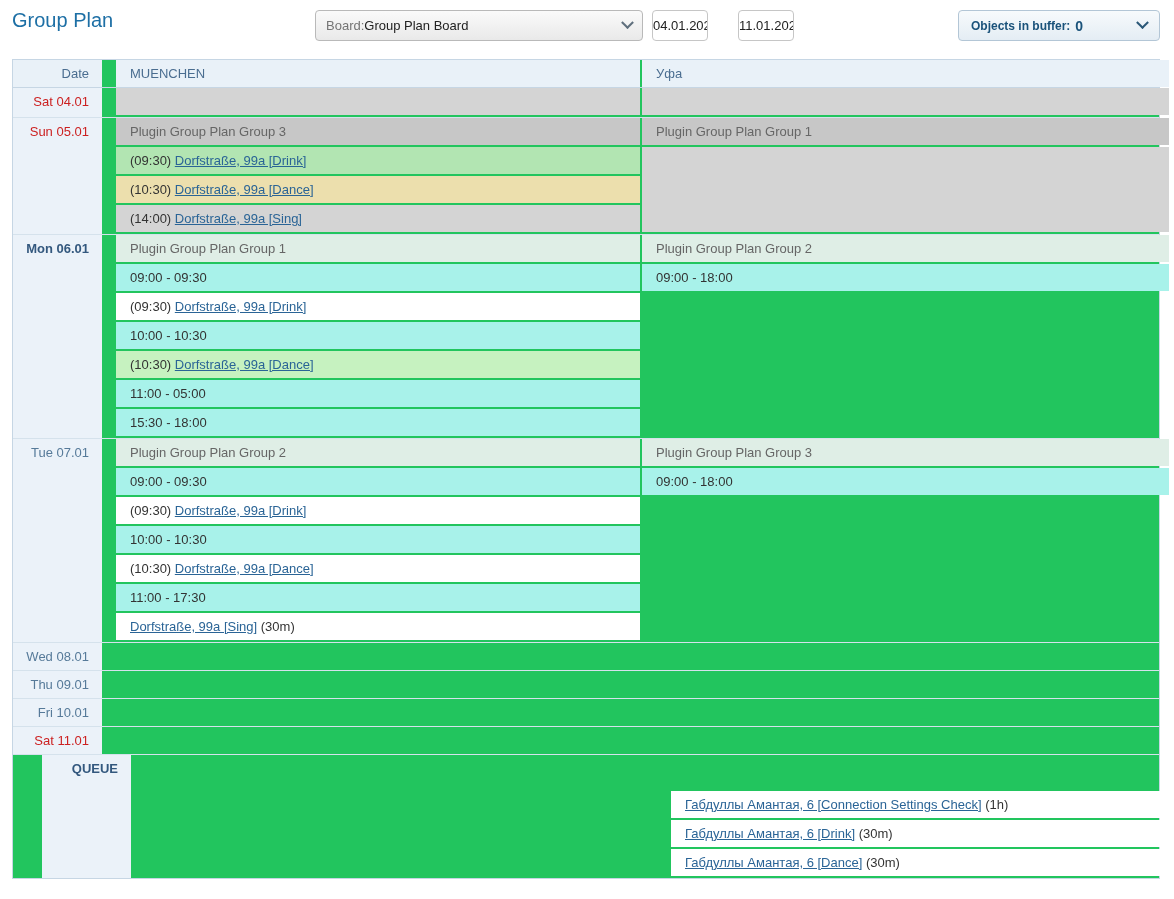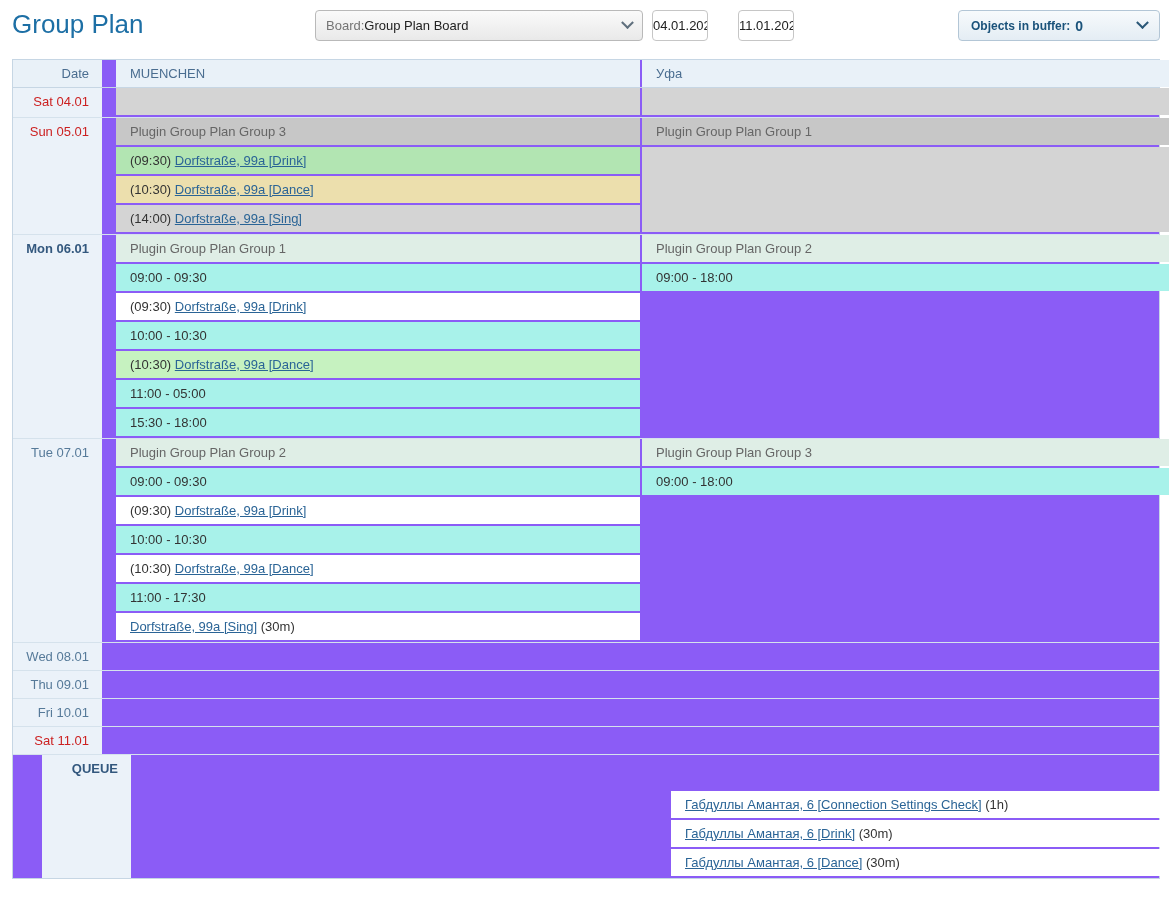--- a/index.html
+++ b/index.html
@@ -7,21 +7,21 @@
   body {
     font-family: "Liberation Sans", sans-serif;
     width: 1174px; height: 899px; position: relative;
     font-size: 13px; color:#333;
   }
 
   
   .topbar { position:absolute; left:0; top:0; width:1174px; height:52px; }
   .page-title {
     position:absolute; left:12px; top:9px;
-    font-size:26px; font-weight:normal; color:#1d6fa5;
+    font-size:20px; font-weight:normal; color:#1d6fa5;
   }
   .ctl {
     position:absolute; top:10px; height:31px; border-radius:4px;
     display:flex; align-items:center;
   }
   .board-select {
     left:315px; width:328px;
     border:1px solid #b9b9b9;
     background:linear-gradient(#fafafa,#e9e9e9);
     cursor:pointer; padding:0 10px;
@@ -50,21 +50,21 @@
     transform:rotate(45deg) translate(-2px,-2px);
     margin-left:auto;
   }
   .buffer-btn .chev { border-color:#2b5878; }
 
   
   .plan-table {
     position:absolute; left:12px; top:59px; width:1148px;
     border:1px solid #c6d6e4; background:#fff;
   }
-  .trow { display:flex; border-bottom:1px solid #d5e2ec; background:#8b5cf6; }
+  .trow { display:flex; border-bottom:1px solid #d5e2ec; background:#22c55e; }
   .trow:last-child { border-bottom:none;padding-left:29px; }
   .c-date { width:89px; flex:none; background:#ebf2f9; padding:6px 13px 2px 0; text-align:right; }
   .c-main { width:524px; flex:none; margin-left:14px; display:flex; flex-direction:column; padding-bottom:2px; }
   .c-ufa  { width:527px; flex:none; margin-left:2px; display:flex; flex-direction:column; padding-bottom:2px; }
 
   .hrow { border-bottom:1px solid #c6d6e4; }
   .hrow .c-date, .hrow .c-main, .hrow .c-ufa {
     background:#e9f1f8; color:#4a6d90; padding-top:6px; padding-bottom:6px;
   }
   .hrow .c-main, .hrow .c-ufa { padding-left:14px; display:block; }

